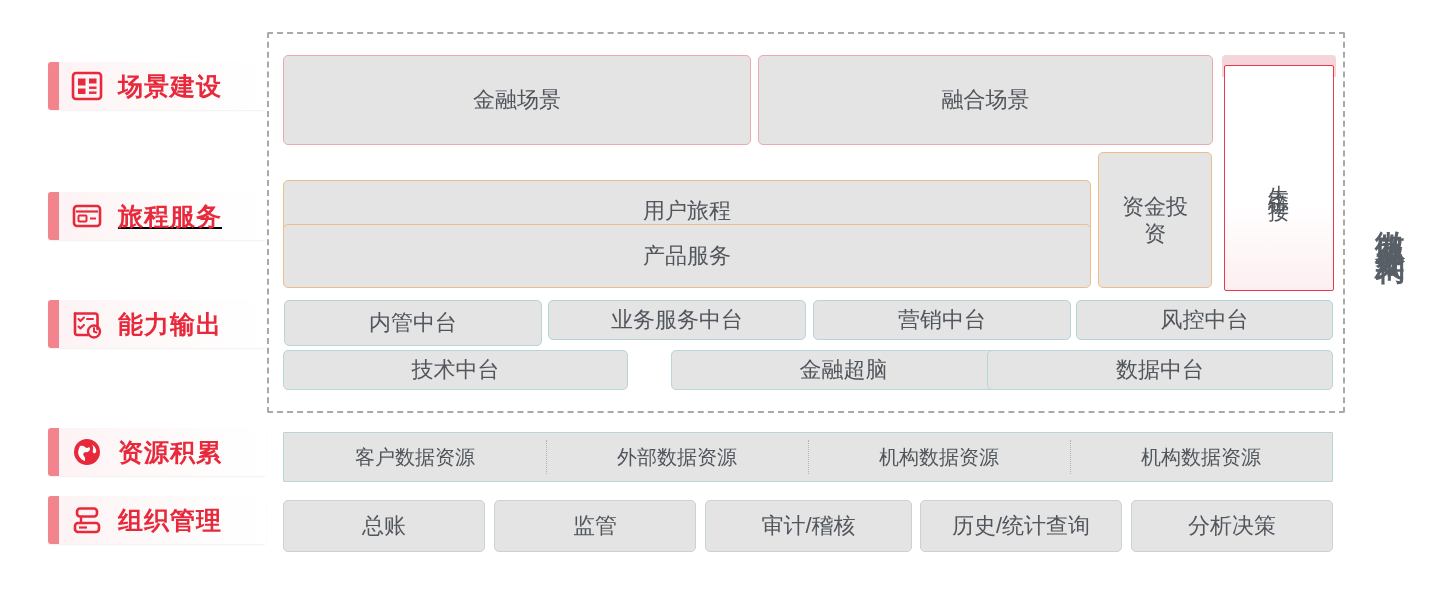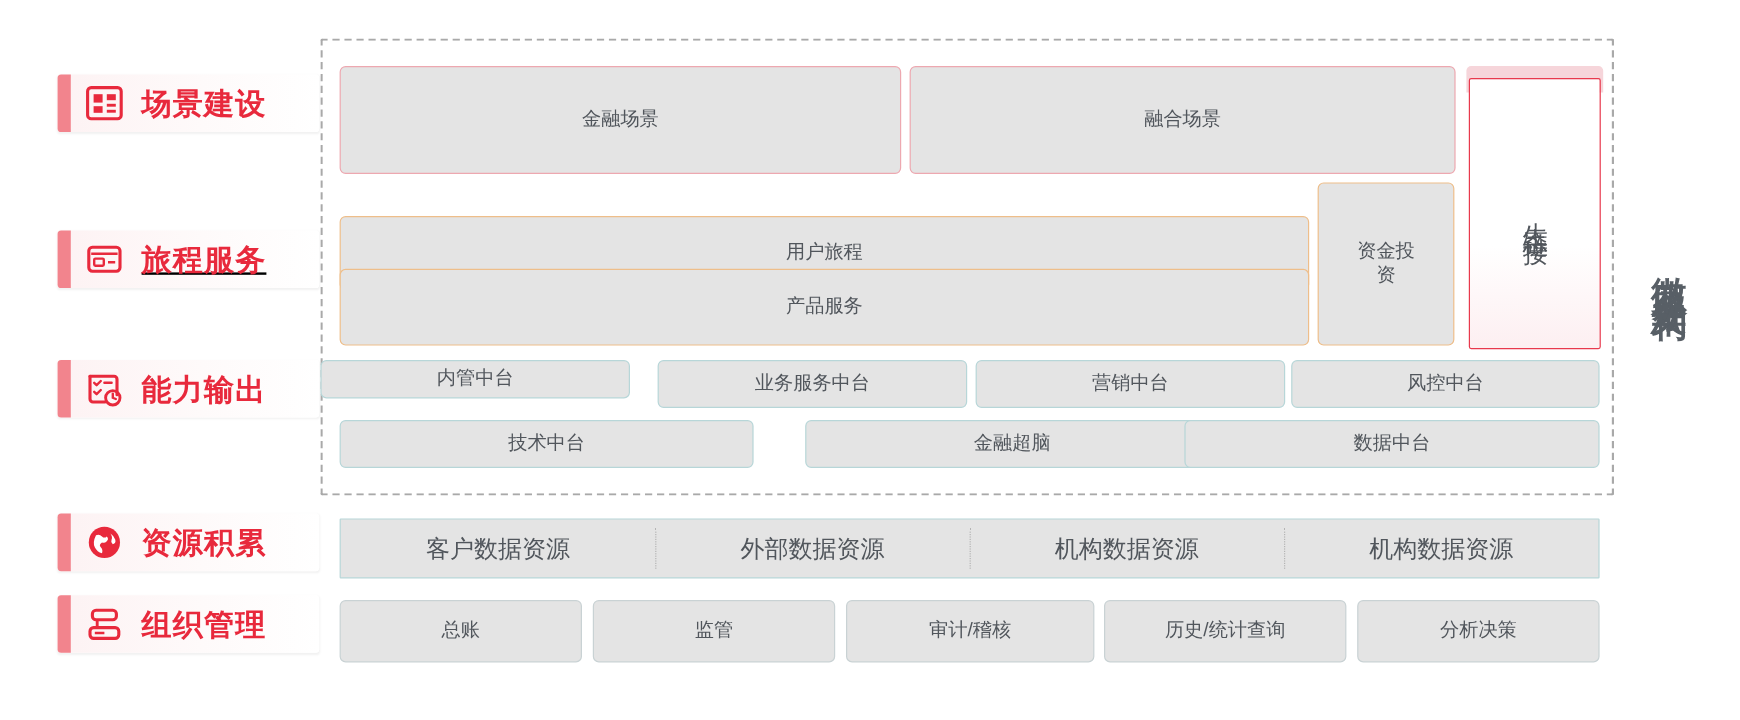--- a/index.html
+++ b/index.html
@@ -58,21 +58,21 @@
 
   
   .box {
     position: absolute;
     background: #e4e4e4;
     border-radius: 5px;
     display: flex;
     align-items: center;
     justify-content: center;
     color: #51565c;
-    font-size: 16px;
+    font-size: 22px;
     text-align: center;
     line-height: 1.25;
   }
   .b-red    { border: 1.6px solid #eda8b0; }
   .b-orange { border: 1.6px solid #eebe8a; }
   .b-teal   { border: 1.6px solid #b7d6d8; }
   .b-gray   { border: 1.6px solid #c9d2d4; }
 
   
   #eco-cap {
@@ -232,21 +232,21 @@
   <div class="box b-orange" id="box-journey-0" style="left: 283px; top: 152px; width: 808px; height: 62px; margin-top: 28px;">
     <span>用户旅程</span>
   </div>
   <div class="box b-orange" id="box-journey-1" style="left: 283px; top: 224px; width: 808px; height: 64px;">
     <span>产品服务</span>
   </div>
   <div class="box b-orange" id="box-journey-2" style="left: 1098px; top: 152px; width: 114px; height: 136px;">
     <span style="writing-mode:horizontal-tb;max-width:3em;">资金投资</span>
   </div>
 
-  <div class="box b-teal" id="box-mp1-0" style="left: 267px; top: 300px; width: 258px; height: 32px;">
+  <div class="box b-teal" id="box-mp1-0" style="left: 284px; top: 300px; width: 258px; height: 46px;">
     <span>内管中台</span>
   </div>
   <div class="box b-teal" id="box-mp1-1" style="left: 548px; top: 300px; width: 258px; height: 40px;">
     <span>业务服务中台</span>
   </div>
   <div class="box b-teal" id="box-mp1-2" style="left: 813px; top: 300px; width: 258px; height: 40px; justify-content: center;">
     <span>营销中台</span>
   </div>
   <div class="box b-teal" id="box-mp1-3" style="left: 1076px; top: 300px; width: 257px; height: 40px;">
     <span>风控中台</span>

